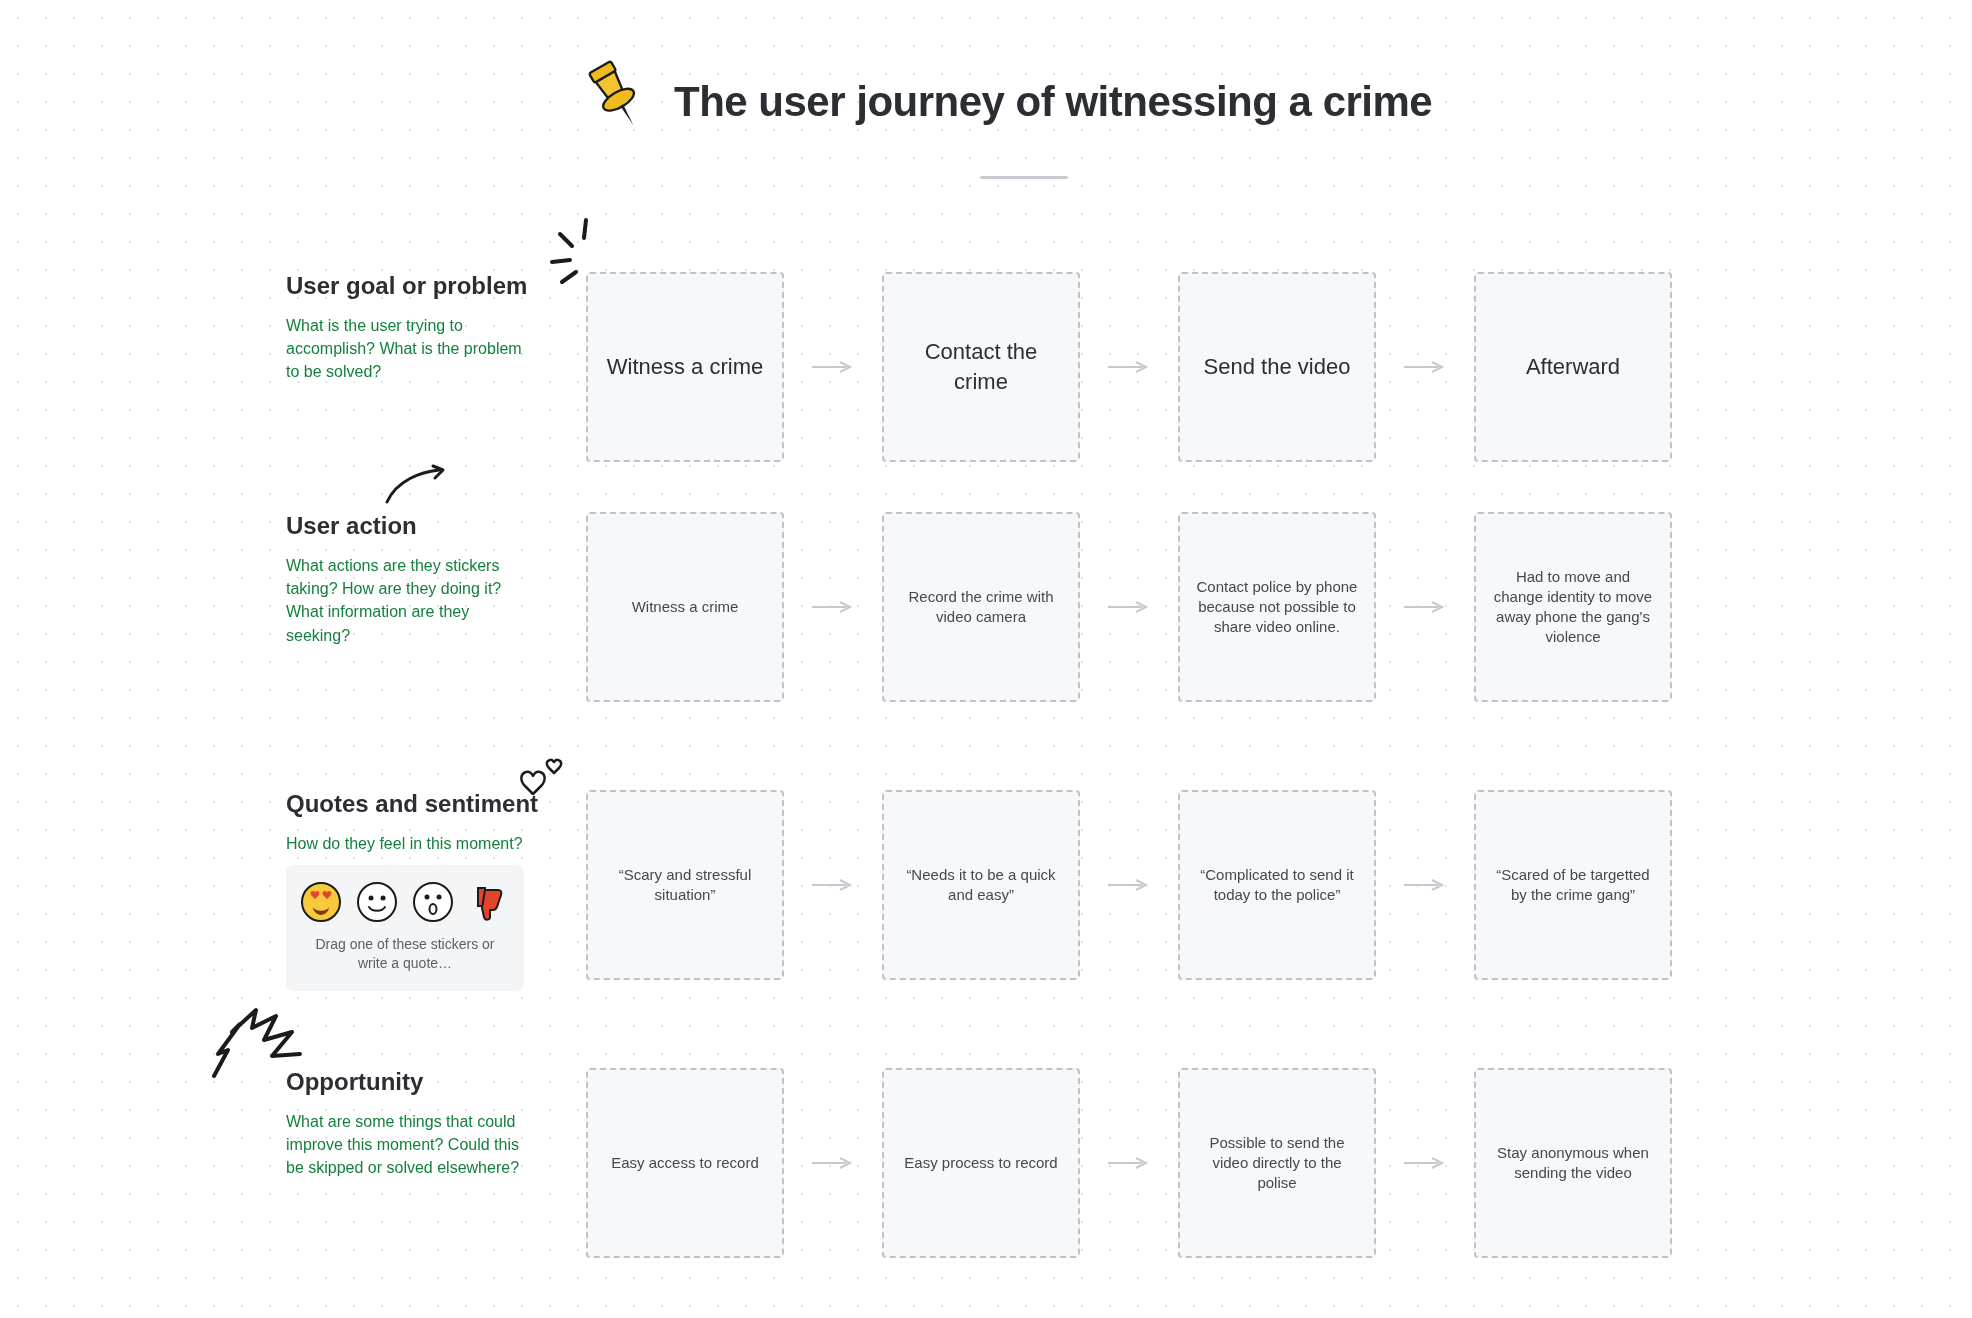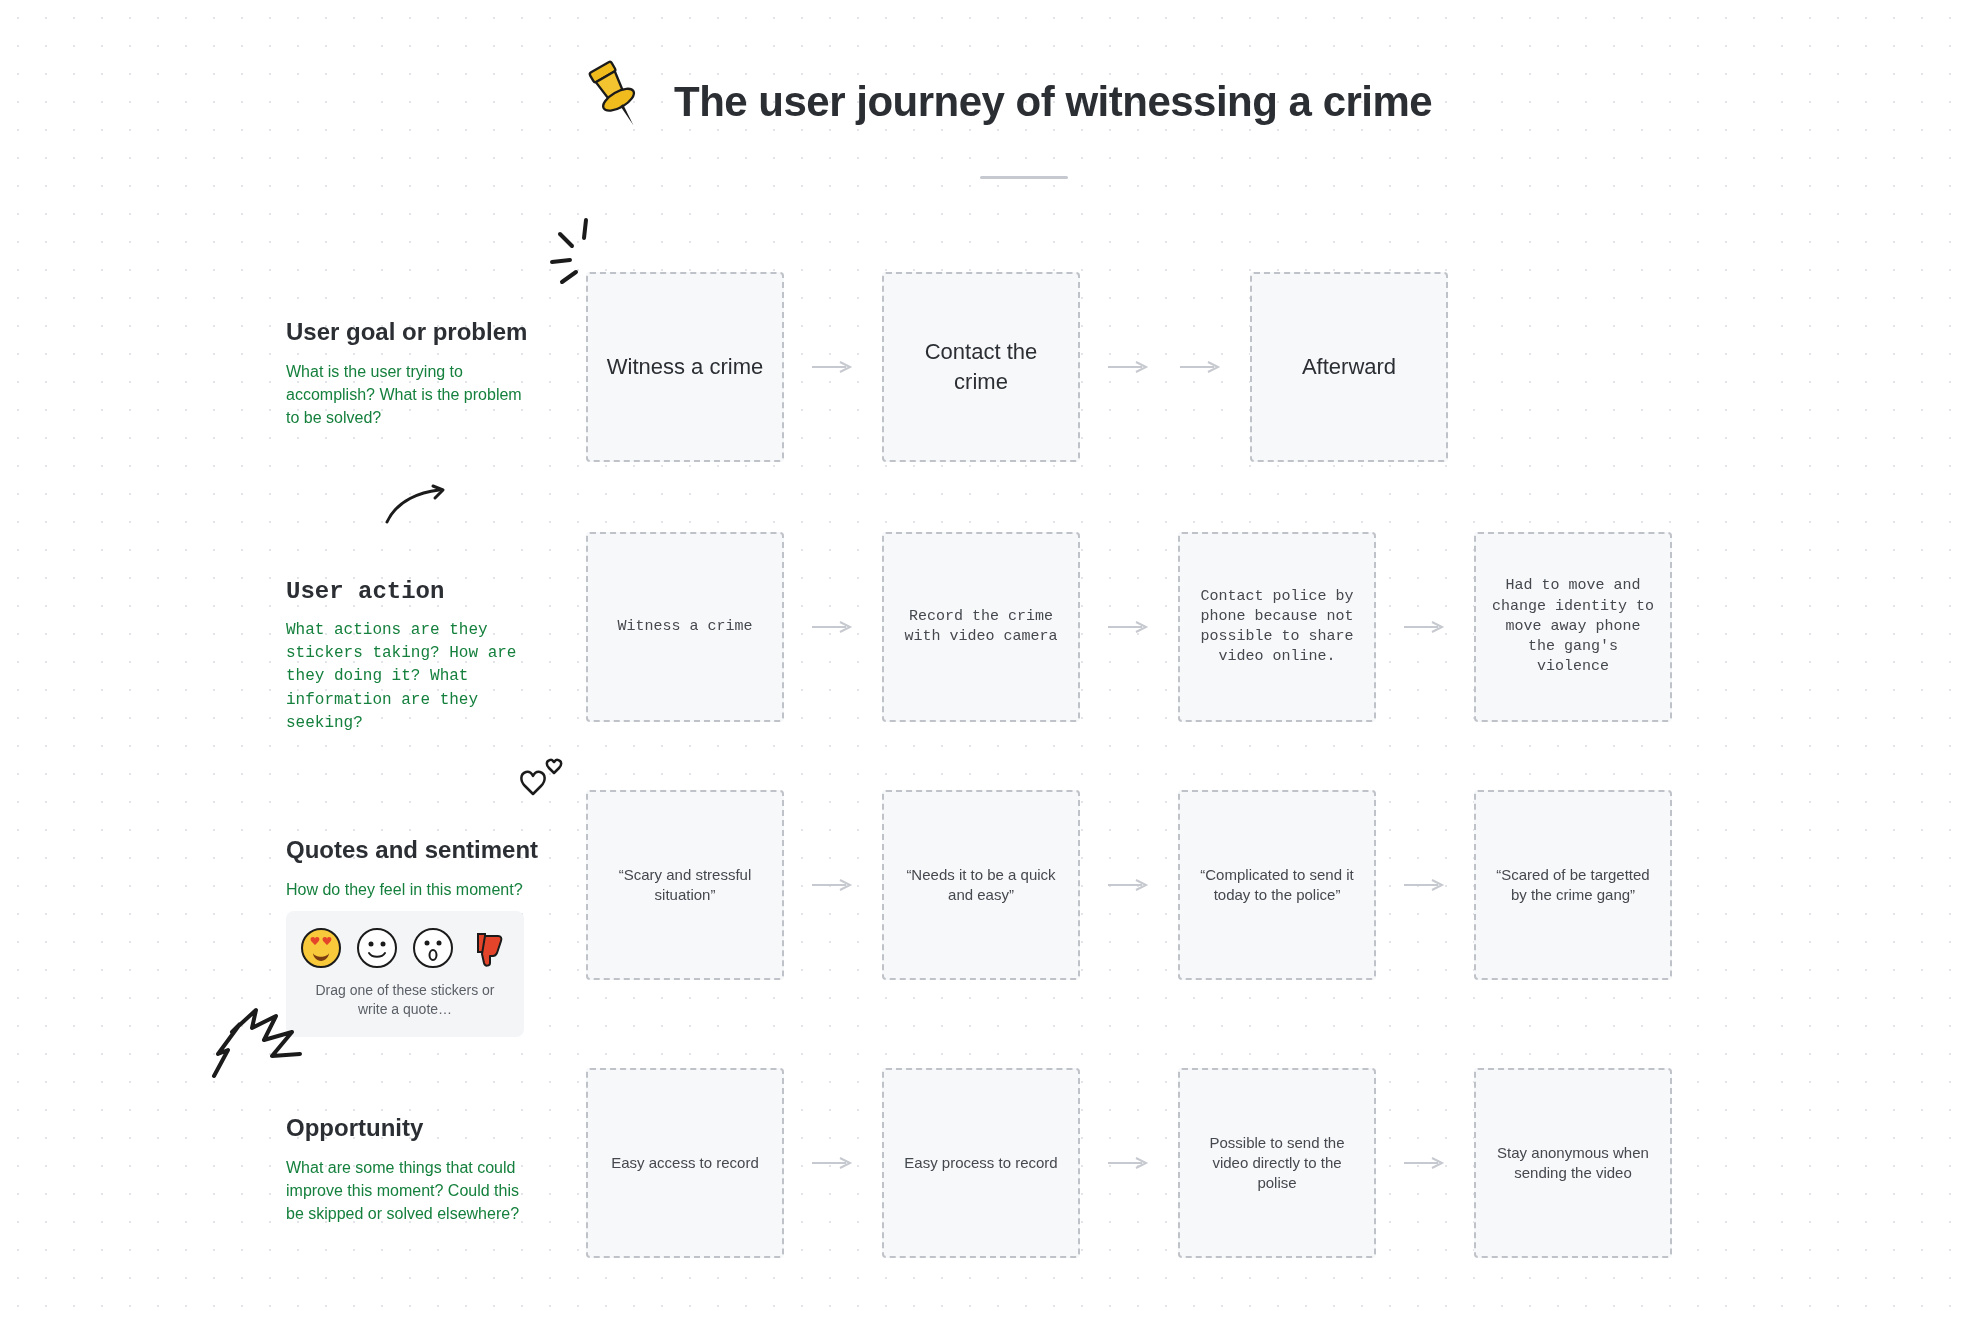--- a/index.html
+++ b/index.html
@@ -47,35 +47,34 @@
 
   
   .row {
     position: absolute;
     left: 286px;
     right: 60px;
     display: flex;
     align-items: flex-start;
   }
   .row-goal  { top: 272px; }
-  .row-action{ top: 532px; font-family: Liberation Mono, monospace; }
+  .row-action{ top: 512px; }
   .row-quote { top: 790px; }
   .row-opp   { top: 1068px; }
 
   .side {
     width: 300px;
     padding-right: 28px;
     position: relative;
   }
   .side h2 {
     font-size: 24px;
     font-weight: 800;
     color: #2b2e33;
     margin-bottom: 14px;
-    margin-top: 46px;
   }
   .side p {
     font-size: 16px;
     line-height: 1.45;
     color: #15803d;
     max-width: 240px;
   }
   
   .accent { position: absolute; pointer-events: none; }
   .accent-burst { left: 260px; top: -58px; width: 80px; height: 80px; }
@@ -179,20 +178,23 @@
         </span>
       <div class="card big">
           <span>Contact the crime</span>
         </div>
       <span class="arrow">
           <svg viewBox="0 0 46 14">
             <line x1="2" y1="7" x2="36" y2="7" stroke="#c6c9cf" stroke-width="2"></line>
             <polyline points="30,2 40,7 30,12" fill="none" stroke="#c6c9cf" stroke-width="2"></polyline>
           </svg>
         </span>
+      <div class="card big">
+          <span>Send the video</span>
+        </div>
       <span class="arrow">
           <svg viewBox="0 0 46 14">
             <line x1="2" y1="7" x2="36" y2="7" stroke="#c6c9cf" stroke-width="2"></line>
             <polyline points="30,2 40,7 30,12" fill="none" stroke="#c6c9cf" stroke-width="2"></polyline>
           </svg>
         </span>
       <div class="card big">
           <span>Afterward</span>
         </div>
     </div>

